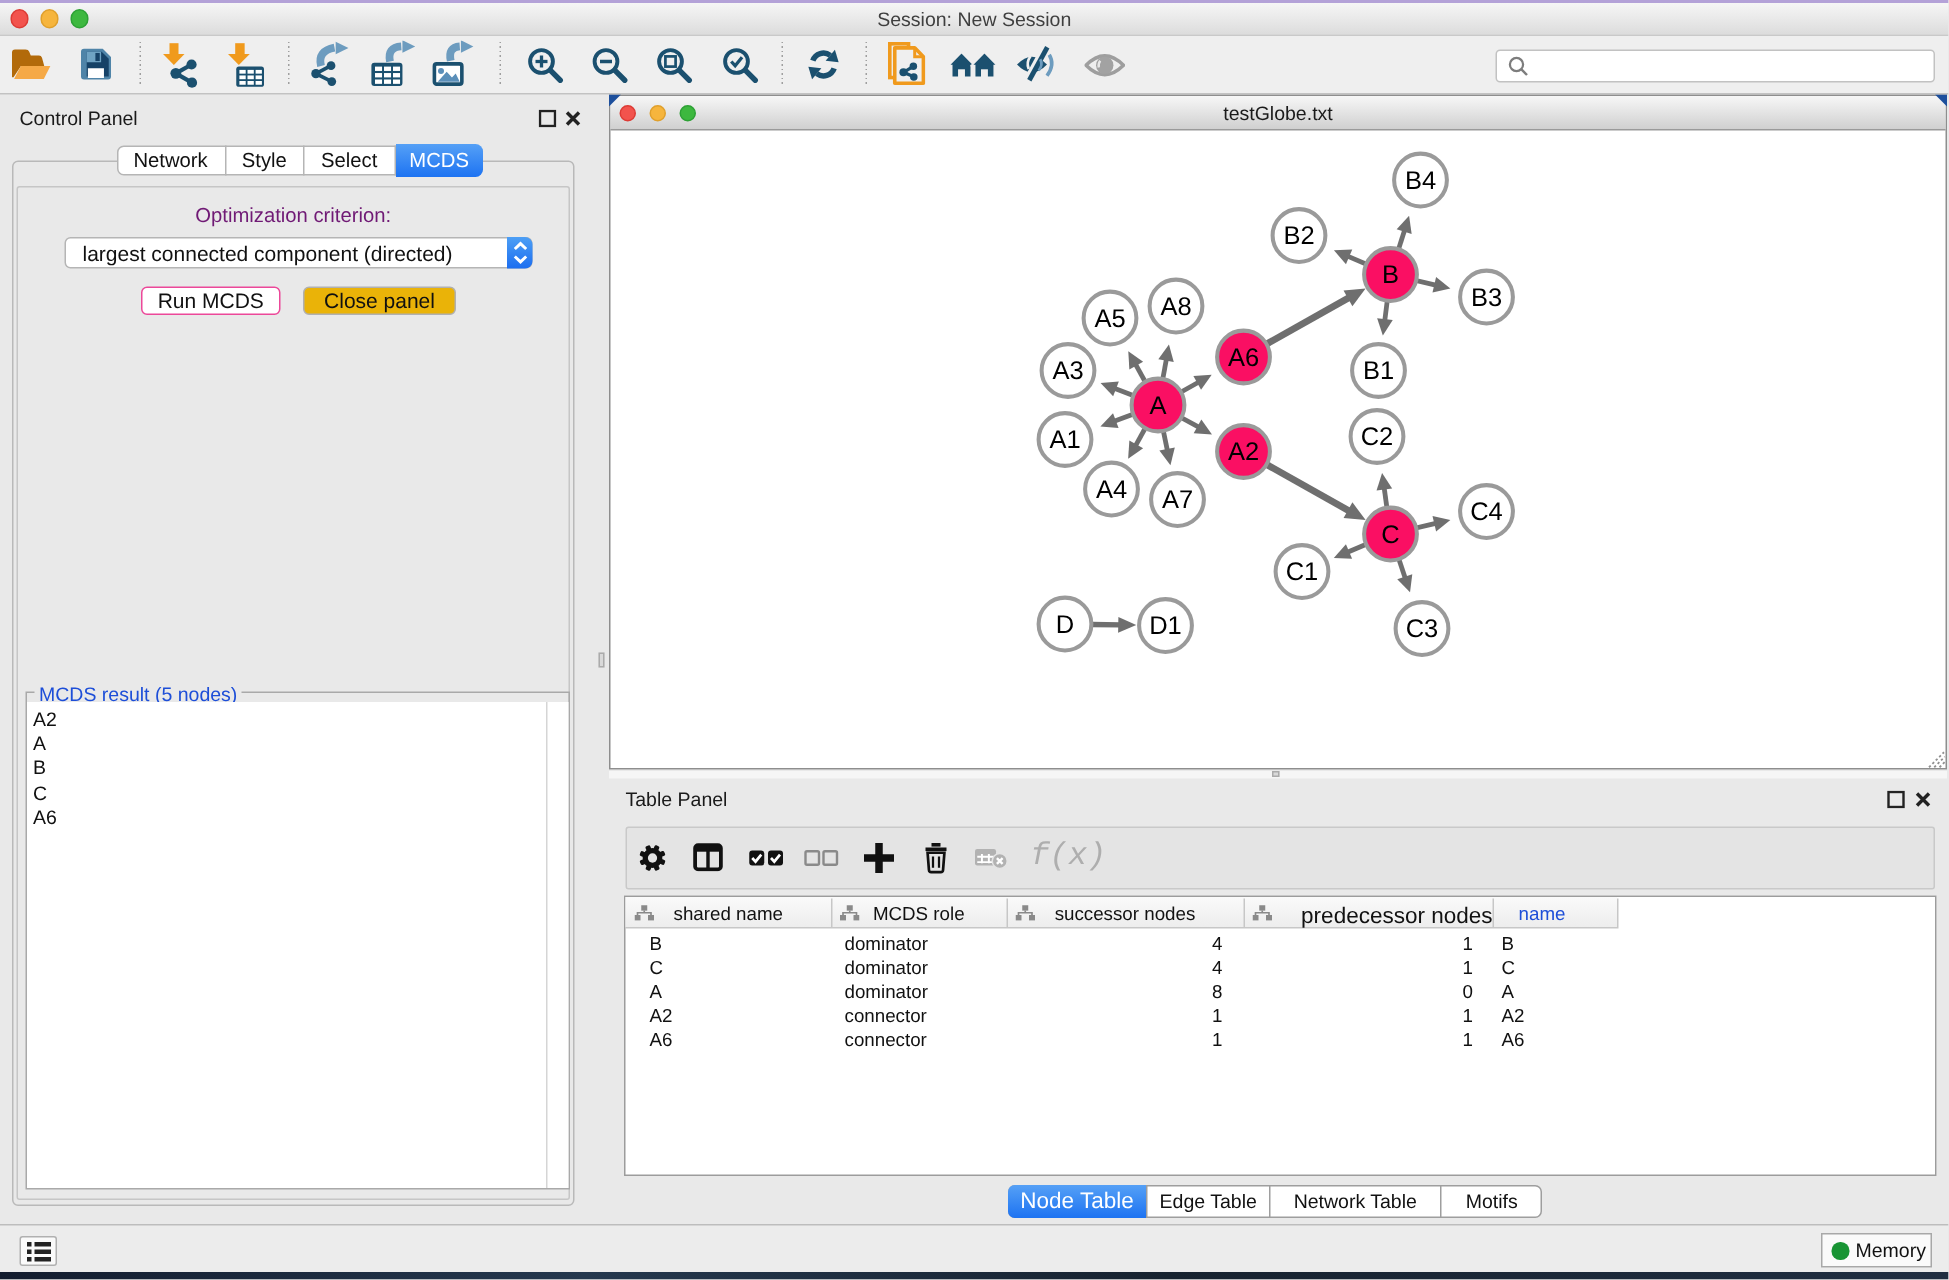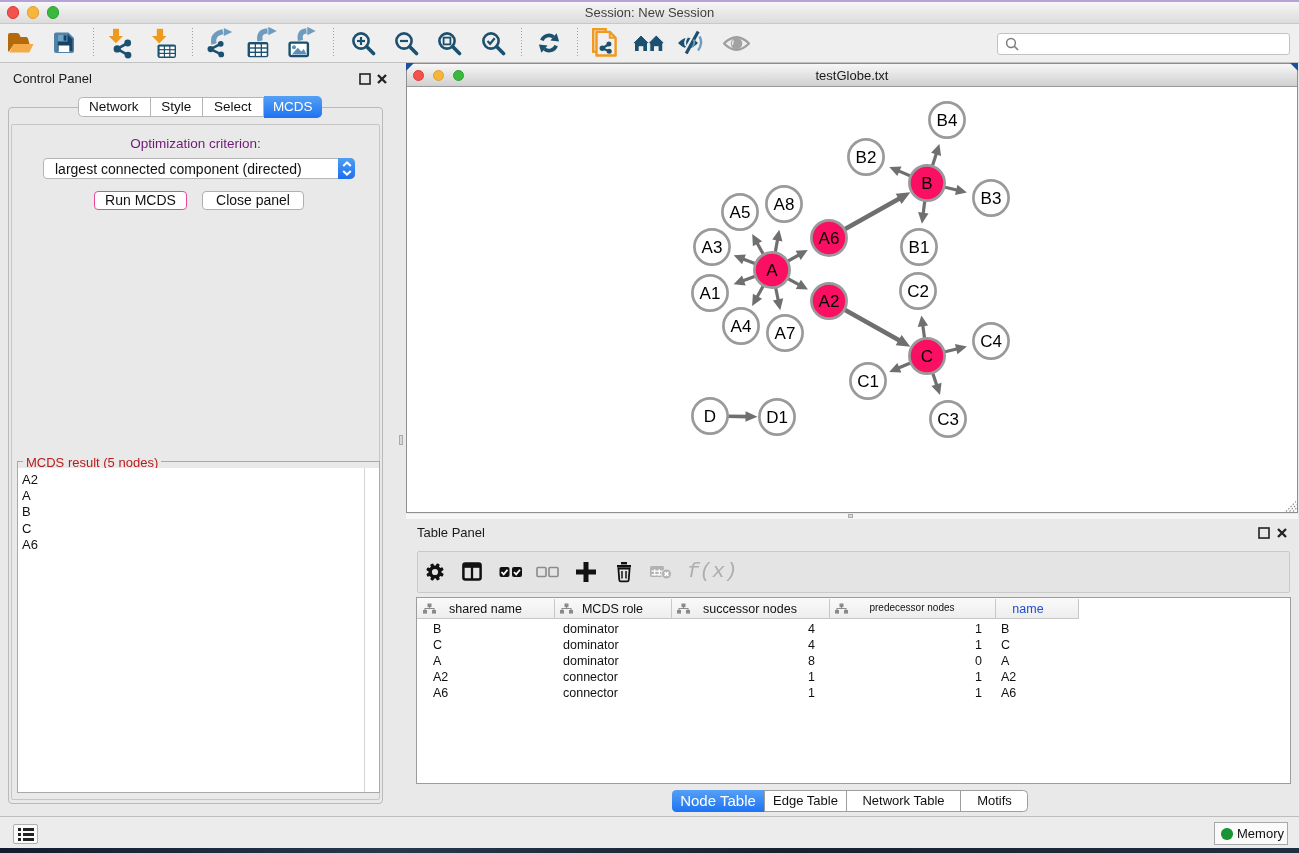--- a/index.html
+++ b/index.html
@@ -160,23 +160,23 @@
 <div class="abs" style="left:263.5px;top:96px;width:58.5px;height:21.5px;background:linear-gradient(#55a0f6,#1d73f2);border-radius:0 5px 5px 0;font-size:13.5px;color:#fff;text-align:center;line-height:21px">MCDS</div>
 <div class="abs" style="left:11px;top:136px;width:369px;text-align:center;font-size:13.5px;color:#701a75">Optimization criterion:</div>
 <div class="abs" style="left:43px;top:158px;width:312px;height:21px;background:#fff;border:1px solid #b5b5b5;border-radius:4px"></div>
 <div class="abs" style="left:55px;top:161px;font-size:14px;color:#111">largest connected component (directed)</div>
 <div class="abs" style="left:337.5px;top:158px;width:17.5px;height:21px;background:linear-gradient(#4d9ff5,#1c6ef0);border-radius:0 5px 5px 0"></div>
 <svg class="abs" style="left:337.5px;top:158px" width="18" height="21" viewBox="0 0 18 21">
     <path d="M5.2,8 L9,4.4 L12.8,8" fill="none" stroke="#fff" stroke-width="2"></path>
     <path d="M5.2,13 L9,16.6 L12.8,13" fill="none" stroke="#fff" stroke-width="2"></path>
   </svg>
 <div class="abs" style="left:94px;top:191px;width:93px;height:18.5px;background:#fff;border:1px solid #ec4899;border-radius:4px;font-size:14px;color:#111;text-align:center;line-height:17px">Run MCDS</div>
-<div class="abs" style="left:202px;top:191px;width:102px;height:18.5px;background:#ffffff;border:1px solid #b0b0b0;border-radius:4px;font-size:14px;color:#111;text-align:center;line-height:17px">Close panel</div>
+<div class="abs" style="left:202px;top:191px;width:102px;height:18.5px;background:#eab308;border:1px solid #b0b0b0;border-radius:4px;font-size:14px;color:#111;text-align:center;line-height:17px">Close panel</div>
 <div class="abs" style="left:17px;top:461px;width:363px;height:332px;border:1px solid #a9a9a9"></div>
-<div class="abs" style="left:23px;top:455px;background:#e9e9e9;padding:0 3px;font-size:13px;color:#b91c1c">MCDS result (5 nodes)</div>
+<div class="abs" style="left:23px;top:455px;background:#e9e9e9;padding:0 3px;font-size:13px;color:#1d4ed8">MCDS result (5 nodes)</div>
 <div class="abs" style="left:18px;top:468px;width:361px;height:324px;background:#fff"></div>
 <div class="abs" style="left:364px;top:468px;width:1px;height:324px;background:#d5d5d5"></div>
 <div class="abs" style="left:22px;top:472px;font-size:13px;color:#111;line-height:16.2px">
     <div style="height:16.2px">A2</div>
     <div style="height:16.2px">A</div>
     <div style="height:16.2px">B</div>
     <div style="height:16.2px">C</div>
     <div style="height:16.2px">A6</div>
   </div>
 <div class="abs" style="left:406px;top:63px;width:892px;height:450px;background:#fff;border:1px solid #8e8e8e"></div>
@@ -363,21 +363,21 @@
     <path d="M6.5,4 v2 M2,7 v-1.5 h9 v1.5" fill="none" stroke="#8a8a8a" stroke-width="1.1"></path>
   </svg>
 <div class="abs" style="left:671px;top:602px;width:158px;text-align:center;font-size:12.5px;color:#111">successor nodes</div>
 <div class="abs" style="left:829px;top:599px;width:1px;height:19px;background:#c7c7c7"></div>
 <svg style="position:absolute;left:835px;top:603px" width="13" height="11" viewBox="0 0 13 11">
     <rect x="4.5" y="0.5" width="4" height="3.6" fill="#8a8a8a"></rect>
     <rect x="0" y="7" width="4" height="3.6" fill="#8a8a8a"></rect>
     <rect x="9" y="7" width="4" height="3.6" fill="#8a8a8a"></rect>
     <path d="M6.5,4 v2 M2,7 v-1.5 h9 v1.5" fill="none" stroke="#8a8a8a" stroke-width="1.1"></path>
   </svg>
-<div class="abs" style="left:829px;top:602px;width:166px;text-align:center;font-size:10px;color:#111">predecessor nodes</div>
+<div class="abs" style="left:829px;top:602px;width:166px;text-align:right;font-size:15px;color:#111">predecessor nodes</div>
 <div class="abs" style="left:995px;top:599px;width:1px;height:19px;background:#c7c7c7"></div>
 <div class="abs" style="left:995px;top:602px;width:66px;text-align:center;font-size:12.5px;color:#1d4ed8">name</div>
 <div class="abs" style="left:433px;top:622px;font-size:12.5px;color:#111">B</div>
 <div class="abs" style="left:563px;top:622px;font-size:12.5px;color:#111">dominator</div>
 <div class="abs" style="left:671px;top:622px;width:144px;text-align:right;font-size:12.5px;color:#111">4</div>
 <div class="abs" style="left:829px;top:622px;width:153px;text-align:right;font-size:12.5px;color:#111">1</div>
 <div class="abs" style="left:1001px;top:622px;font-size:12.5px;color:#111">B</div>
 <div class="abs" style="left:433px;top:638px;font-size:12.5px;color:#111">C</div>
 <div class="abs" style="left:563px;top:638px;font-size:12.5px;color:#111">dominator</div>
 <div class="abs" style="left:671px;top:638px;width:144px;text-align:right;font-size:12.5px;color:#111">4</div>

